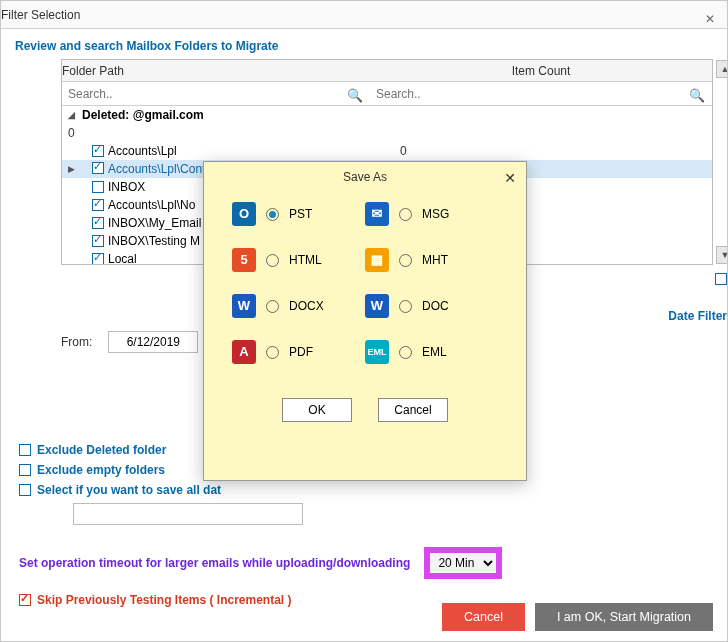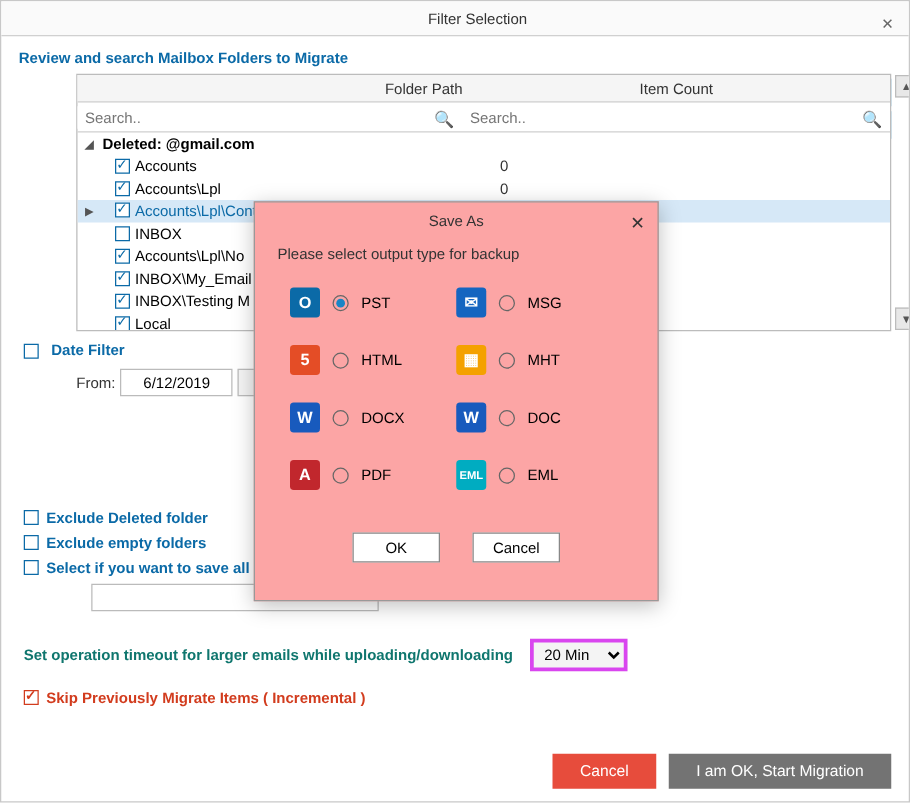--- a/index.html
+++ b/index.html
@@ -1,23 +1,23 @@
 <!DOCTYPE html>
 <html><head>
 <meta charset="utf-8">
 <style>
 * { box-sizing: border-box; margin: 0; padding: 0; font-family: "Segoe UI", Tahoma, sans-serif; font-size: 12px; }
 body { width: 728px; height: 642px; background: #fff; border: 1px solid #c8c8c8; position: relative; overflow: hidden; }
 .titlebar { height: 28px; line-height: 28px; border-bottom: 1px solid #d0d0d0; position: relative; background: #fafafa; }
-.titlebar .title { text-align: center; color: #333; padding-left: 36px; }
+.titlebar .title { color: #333; }
 .titlebar .close { position: absolute; right: 8px; top: 4px; width: 18px; height: 18px; text-align: center; color: #666; cursor: pointer; }
 .section-head { color: #0b6aa7; font-weight: 700; padding: 10px 14px 6px; }
 .grid-wrap { margin: 0 14px 0 60px; border: 1px solid #bcbcbc; position: relative; background: #fff; }
 .grid-head { display: flex; border-bottom: 1px solid #d0d0d0; background: #f5f5f5; height: 22px; align-items: center; }
-.grid-head .col1 { flex: 0 0 308px; text-align: right; color: #333; }
+.grid-head .col1 { flex: 0 0 308px; text-align: left; color: #333; }
 .grid-head .col2 { flex: 1; text-align: center; color: #333; }
 .grid-search { display: flex; border-bottom: 1px solid #d0d0d0; height: 24px; align-items: center; }
 .grid-search .col1 { flex: 0 0 308px; position: relative; }
 .grid-search .col2 { flex: 1; position: relative; }
 .grid-search input { width: 100%; border: none; outline: none; padding: 2px 22px 2px 6px; color: #7f1d1d; }
 .sicon { position: absolute; right: 6px; top: 3px; color: #0b6aa7; font-size: 13px; }
 .grid-body { max-height: 158px; overflow: hidden; }
 .row { display: flex; align-items: center; height: 18px; padding-left: 6px; }
 .row .col1 { flex: 0 0 308px; display: flex; align-items: center; gap: 4px; }
 .row .col2 { flex: 1; color: #333; }
@@ -26,40 +26,40 @@
 .row.sel .col1, .row.sel .col2 { color: #0b6aa7; }
 .tri { width: 10px; display: inline-block; color: #555; font-size: 9px; }
 .cb { width: 12px; height: 12px; border: 1px solid #0b6aa7; display: inline-block; position: relative; background: #fff; }
 .cb.checked::after { content: "✓"; position: absolute; top: -3px; left: 0; font-size: 11px; color: #0b6aa7; }
 .indent1 { margin-left: 24px; }
 .scroll-up, .scroll-down { position: absolute; right: -22px; width: 18px; height: 18px; background: #e8e8e8; border: 1px solid #bcbcbc; text-align: center; line-height: 16px; color: #555; font-size: 9px; }
 .scroll-up { top: 0; }
 .scroll-down { top: 186px; }
 .side-btns { position: absolute; right: 14px; top: 62px; width: 22px; }
 .side-btn { width: 22px; height: 22px; background: #1985c6; color: #fff; margin-bottom: 4px; text-align: center; line-height: 22px; font-size: 12px; cursor: pointer; }
-.date-filter { margin-left: 18px; margin-top: 8px; display: flex; align-items: flex-end; gap: 10px; color: #0b6aa7; font-weight: 600; }
-.date-row { margin-left: 60px; margin-top: 8px; display: flex; align-items: center; gap: 4px; }
+.date-filter { margin-left: 18px; margin-top: 8px; display: flex; align-items: flex-end; gap: 24px; color: #0b6aa7; font-weight: 600; flex-direction: column; }
+.date-row { margin-left: 60px; margin-top: 8px; display: flex; align-items: center; gap: 16px; }
 .date-row label { color: #333; }
 .date-row input { width: 90px; border: 1px solid #bbb; padding: 3px 6px; text-align: center; }
 .dcal { border: 1px solid #bbb; width: 20px; height: 22px; display: inline-block; background: #f4f4f4; }
 .opt-block { margin-left: 18px; margin-top: 90px; }
 .opt { display: flex; align-items: center; gap: 6px; color: #0b6aa7; font-weight: 600; margin-bottom: 6px; }
 .opt .cb, .date-filter .cb { border-color: #0b6aa7; }
 .subinput { margin-left: 54px; width: 230px; height: 22px; border: 1px solid #bbb; }
 .timeout-row { margin: 22px 18px 0; display: flex; align-items: center; gap: 14px; }
-.timeout-row label { color: #0f766e; font-weight: 600; }
-.timeout-row select { width: 78px; border: 3px solid #d946ef; padding: 2px 4px; background: #f4f4f4; }
+.timeout-row label { color: #6d28d9; font-weight: 600; }
+.timeout-row select { width: 78px; border: 6px solid #d946ef; padding: 2px 4px; background: #f4f4f4; }
 .skip { margin: 14px 18px; display: flex; align-items: center; gap: 6px; color: #d23c1e; font-weight: 600; }
 .skip .cb { border-color: #d23c1e; }
 .skip .cb.checked::after { color: #d23c1e; }
 .footer { position: absolute; bottom: 10px; right: 14px; display: flex; gap: 10px; }
 .btn { height: 28px; padding: 0 22px; color: #fff; border: none; cursor: pointer; font-size: 12.5px; }
 .btn-cancel { background: #e74c3c; }
 .btn-ok { background: #737373; }
-.modal { position: absolute; left: 202px; top: 160px; width: 324px; height: 320px; background: #fca5a5; border: 1px solid #999; box-shadow: 0 4px 16px rgba(0,0,0,0.25); }
+.modal { position: absolute; left: 202px; top: 160px; width: 324px; height: 320px; background: #fef9c3; border: 1px solid #999; box-shadow: 0 4px 16px rgba(0,0,0,0.25); }
 .modal-title { text-align: center; padding: 8px 0; color: #333; position: relative; }
 .modal-close { position: absolute; right: 10px; top: 8px; color: #333; cursor: pointer; font-size: 14px; }
 .modal-sub { padding: 4px 18px 10px; color: #333; }
 .fmt-grid { display: grid; grid-template-columns: 1fr 1fr; row-gap: 22px; padding: 10px 28px 0; }
 .fmt { display: flex; align-items: center; gap: 10px; }
 .radio { width: 13px; height: 13px; border: 1px solid #666; border-radius: 50%; display: inline-block; position: relative; }
 .radio.sel::after { content: ""; position: absolute; width: 7px; height: 7px; background: #1985c6; border-radius: 50%; top: 2px; left: 2px; }
 .fico { width: 24px; height: 24px; display: inline-block; border-radius: 3px; color: #fff; font-size: 13px; font-weight: 700; text-align: center; line-height: 24px; }
 .i-out { background: #0b6aa7; }
 .i-env { background: #1565c0; }
@@ -105,24 +105,20 @@
   </div>
   <div class="grid-body">
     <div class="row root">
       <div class="col1">
           <span class="tri">◢</span>
           <span>Deleted:                       @gmail.com</span>
         </div>
       <div class="col2"></div>
     </div>
     <div class="row">
-      <div class="col1 indent1">
-          <span class="cb checked"></span>
-          <span>Accounts</span>
-        </div>
       <div class="col2">0</div>
     </div>
     <div class="row">
       <div class="col1 indent1">
           <span class="cb checked"></span>
           <span>Accounts\Lpl</span>
         </div>
       <div class="col2">0</div>
     </div>
     <div class="row sel">
@@ -200,34 +196,33 @@
 
 <div class="timeout-row">
   <label>Set operation timeout for larger emails while uploading/downloading</label>
   <select>
     <option>20 Min</option>
   </select>
 </div>
 
 <div class="skip">
   <span class="cb checked"></span>
-  <span>Skip Previously Migrate Items ( Incremental )</span>
+  <span>Skip Previously Testing Items ( Incremental )</span>
 </div>
 
 <div class="footer">
   <button class="btn btn-cancel">Cancel</button>
   <button class="btn btn-ok">I am OK, Start Migration</button>
 </div>
 
 <div class="modal">
   <div class="modal-title">
     <span>Save As</span>
     <span class="modal-close">✕</span>
   </div>
-  <div class="modal-sub">Please select output type for backup</div>
   <div class="fmt-grid">
     <div class="fmt">
         <span class="fico i-out">O</span>
         <span class="radio sel"></span>
         <span>PST</span>
       </div>
     <div class="fmt">
         <span class="fico i-env">✉</span>
         <span class="radio"></span>
         <span>MSG</span>

